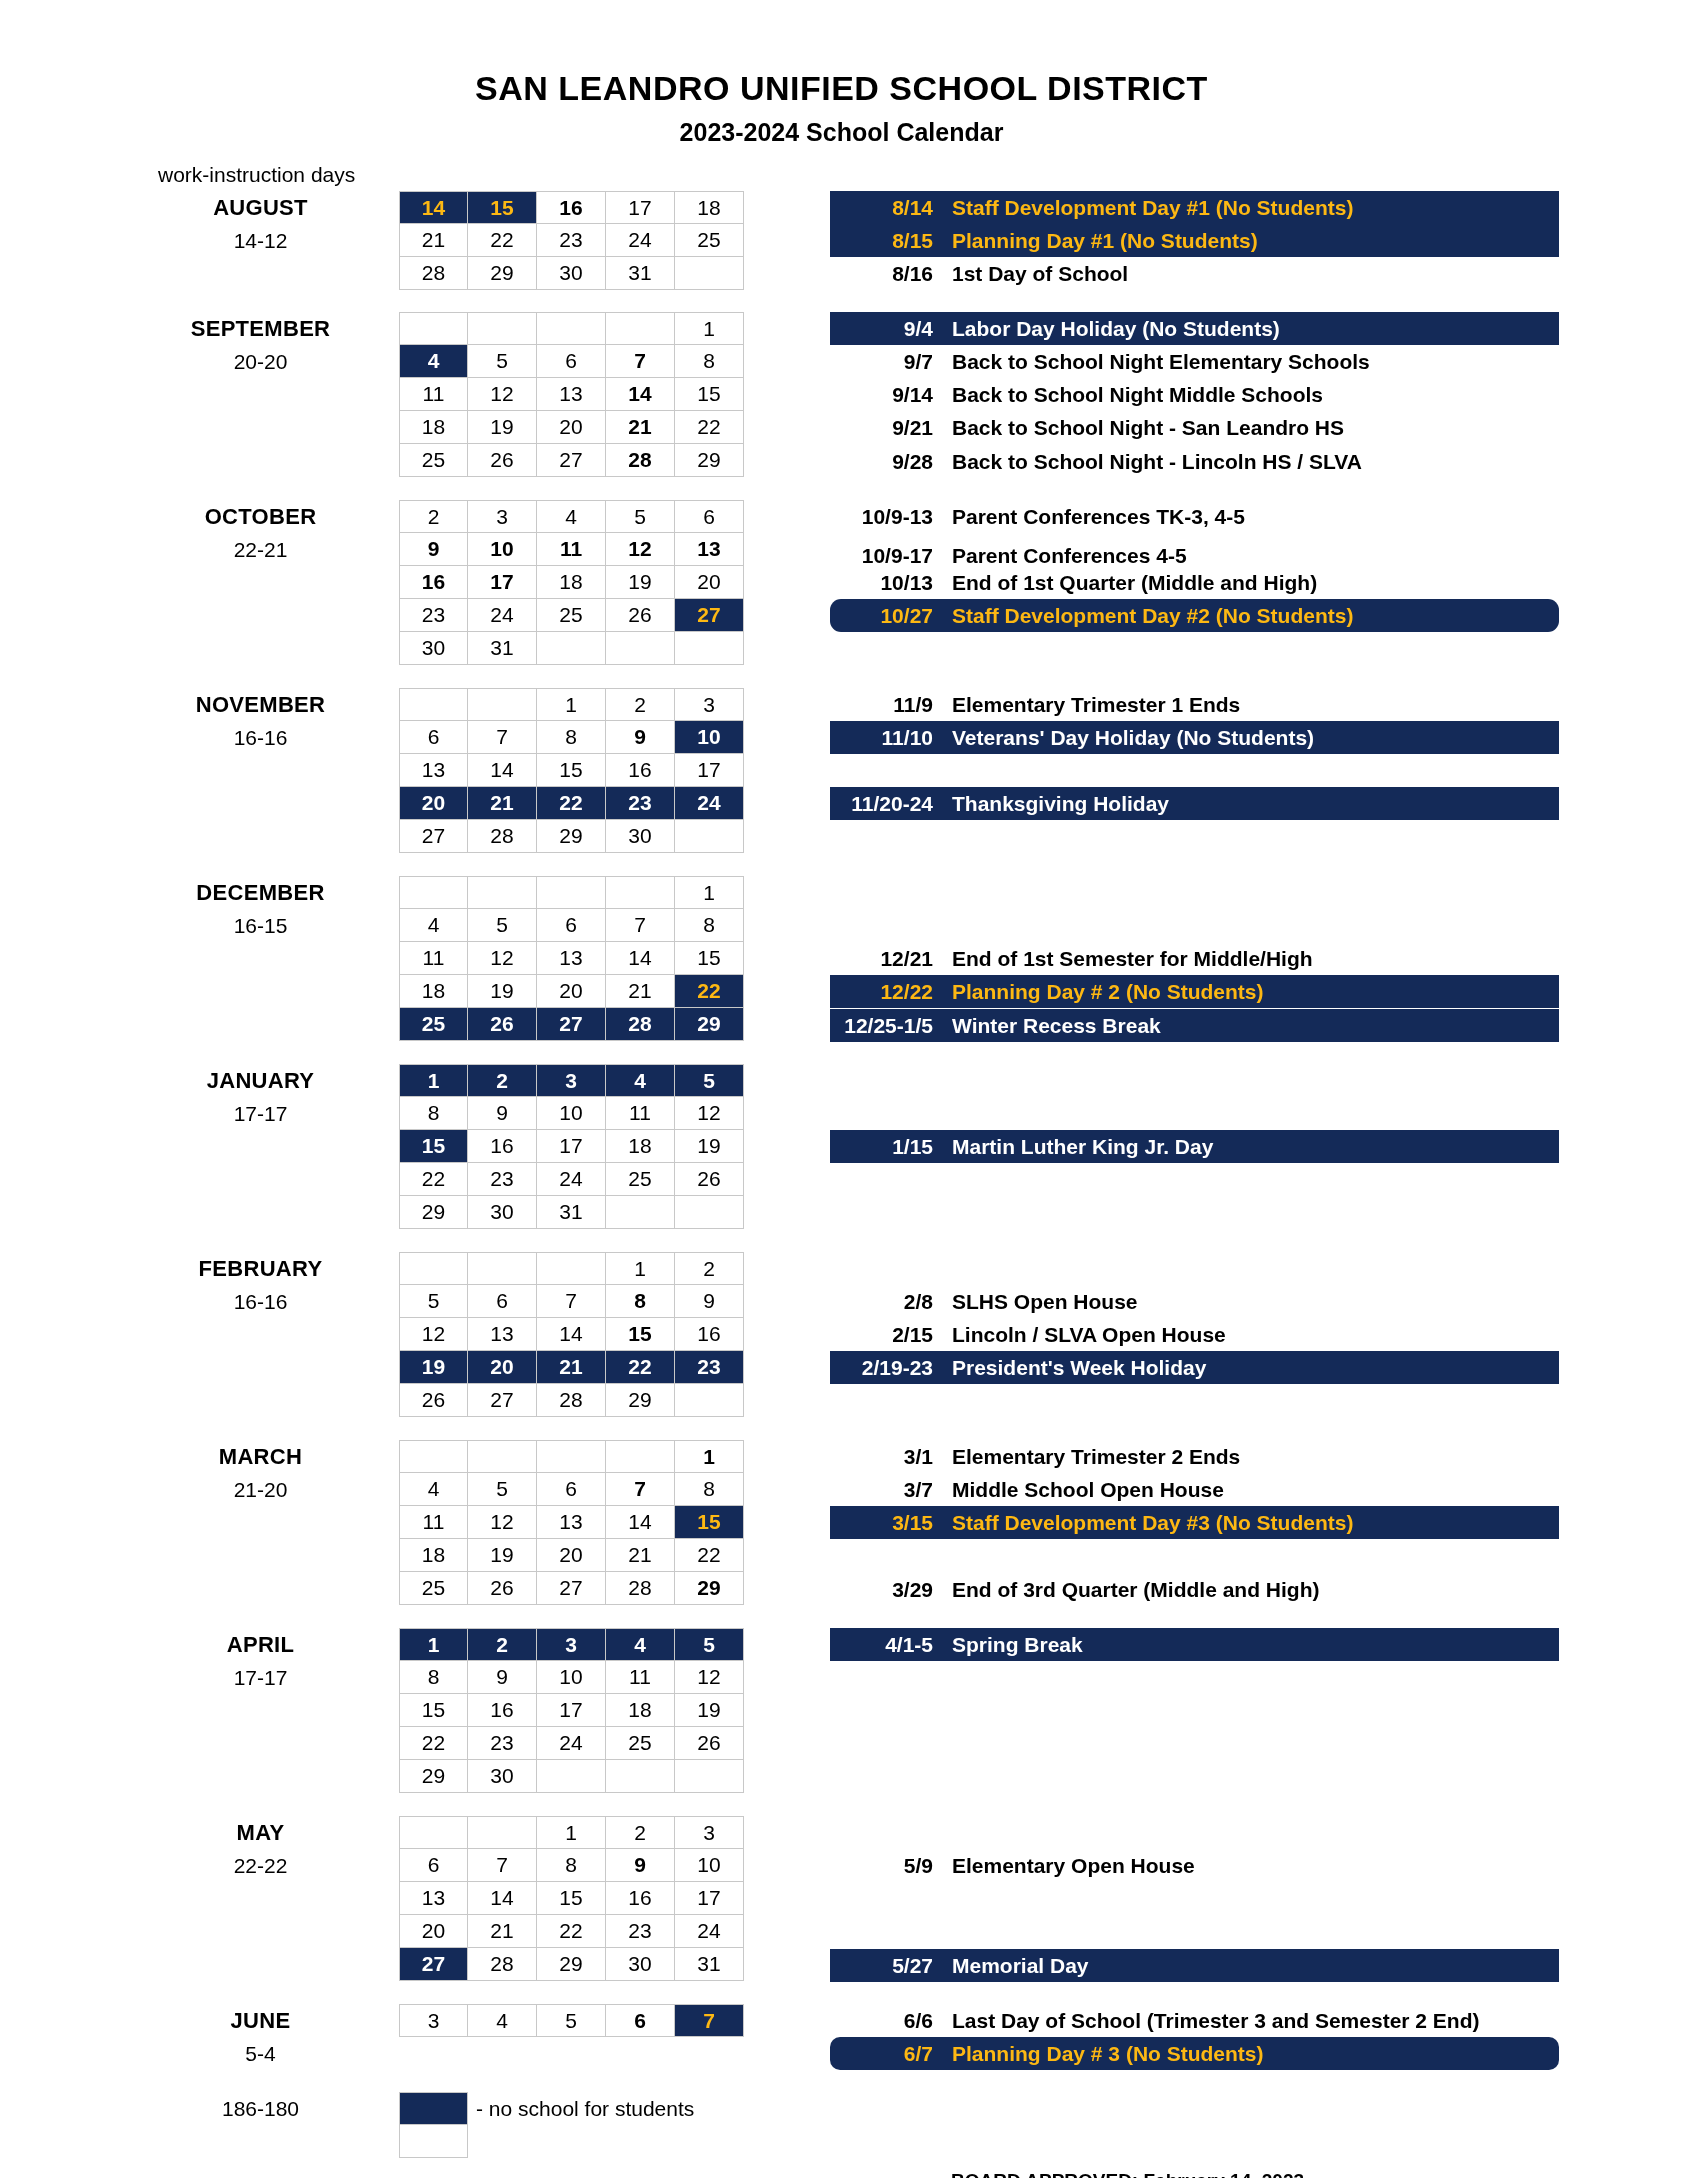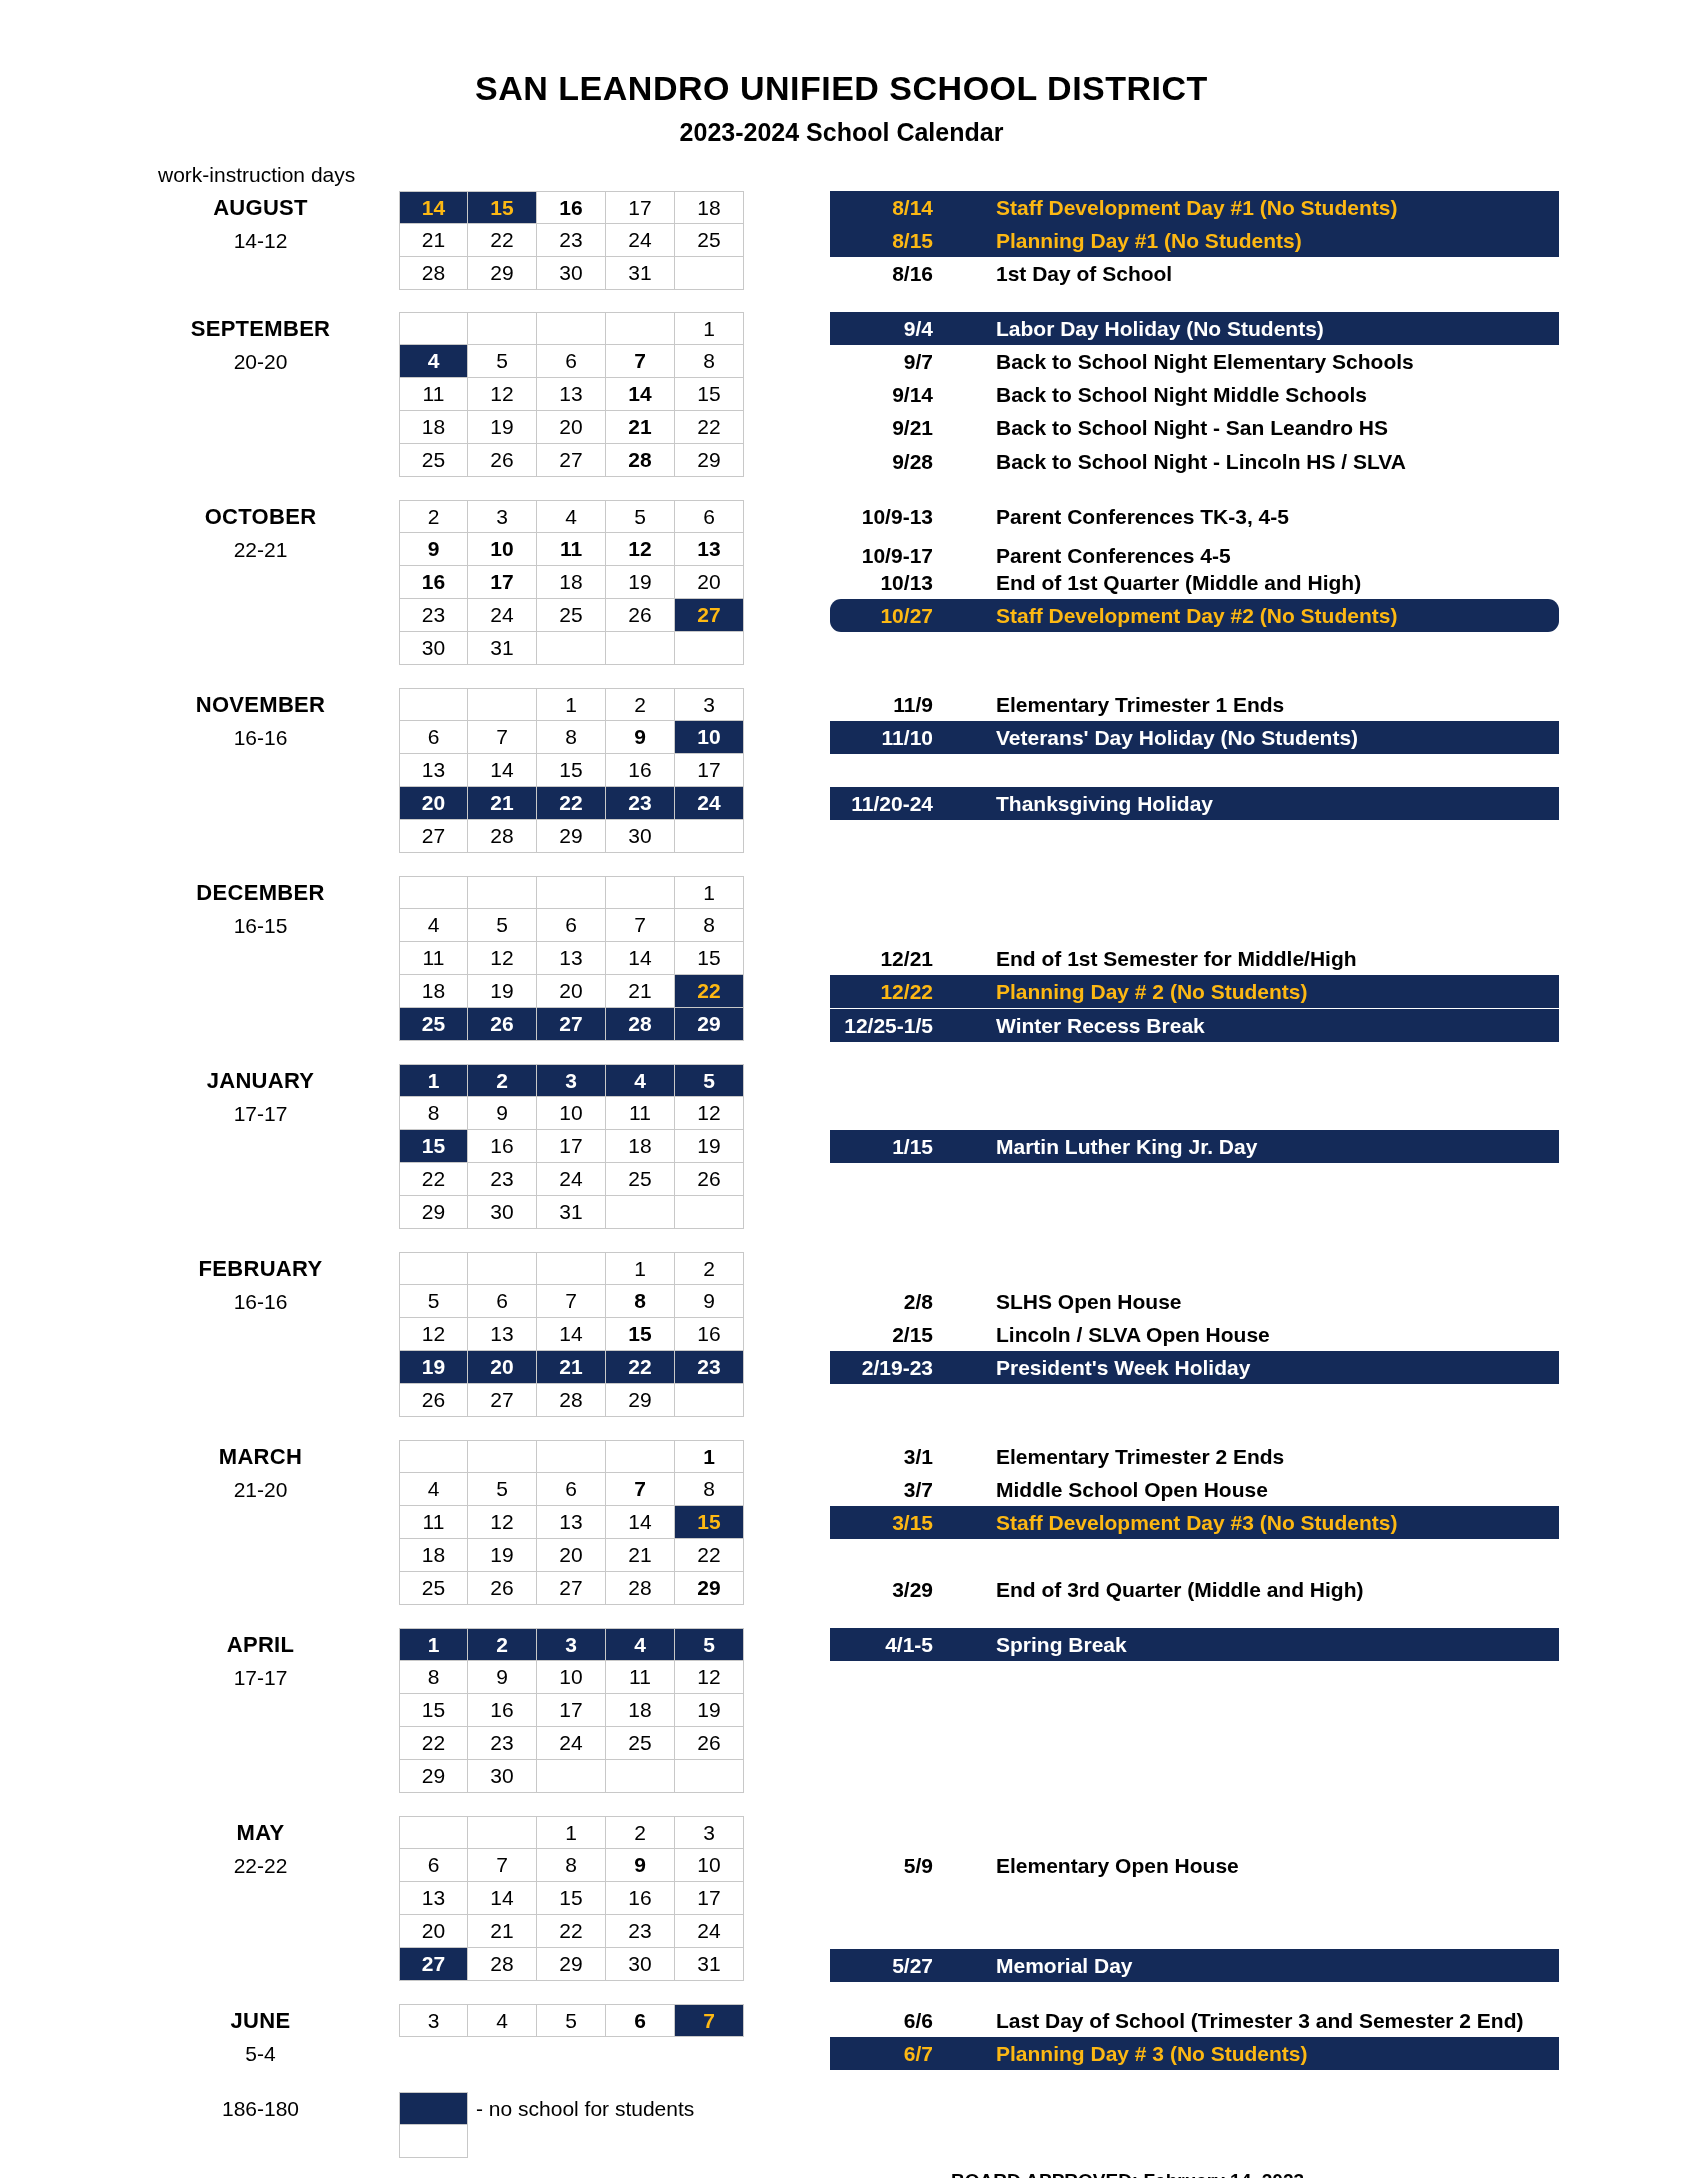--- a/index.html
+++ b/index.html
@@ -33,21 +33,21 @@
   }
   .cal-row .cell:first-child{border-left:1px solid var(--grid);}
   .cal-row:first-child .cell{border-top:1px solid var(--grid);}
   .cell.b{font-weight:700;}
   .cell.n{background:var(--navy);color:#fff;font-weight:700;}
   .cell.ng{background:var(--navy);color:var(--gold);font-weight:700;}
   .events{position:relative;flex:1 1 auto;height:100%;}
   .event{
     position:absolute;left:86px;width:729px;height:var(--rh);
     display:flex;align-items:center;
-    font-size:21px;font-weight:700;color:#000;gap:44px;
+    font-size:21px;font-weight:700;color:#000;
   }
   .event.banner{background:var(--navy);color:#fff;}
   .event.banner.gold{color:var(--gold);}
   .edate{flex:0 0 auto;min-width:103px;text-align:right;white-space:nowrap;}
   .elabel{margin-left:19px;white-space:nowrap;}
   .legend-row{display:flex;align-items:flex-start;margin-left:139px;margin-top:8px;}
   .legend-count{width:243px;text-align:center;font-size:21px;line-height:var(--rh);flex:0 0 auto;}
   .legend-boxes{margin-left:17px;flex:0 0 auto;}
   .legend-swatch{width:69px;height:var(--rh);background:var(--navy);border:1px solid var(--grid);}
   .legend-empty{width:69px;height:var(--rh);background:#fff;border:1px solid var(--grid);border-top:none;}
@@ -629,21 +629,21 @@
           <div class="cell">5</div>
           <div class="cell b">6</div>
           <div class="cell ng">7</div>
         </div>
       </div>
       <div class="events">
         <div class="event" style="top: 0px;">
           <span class="edate">6/6</span>
           <span class="elabel">Last Day of School (Trimester 3 and Semester 2 End)</span>
         </div>
-        <div class="event banner gold" style="top: 33px;">
+        <div class="event banner gold" style="top: 33px; border-radius: 10px;">
           <span class="edate">6/7</span>
           <span class="elabel">Planning Day # 3 (No Students)</span>
         </div>
       </div>
     </div>
   </div>
 
 <div class="legend-row">
   <div class="legend-count">186-180</div>
   <div class="legend-boxes">

